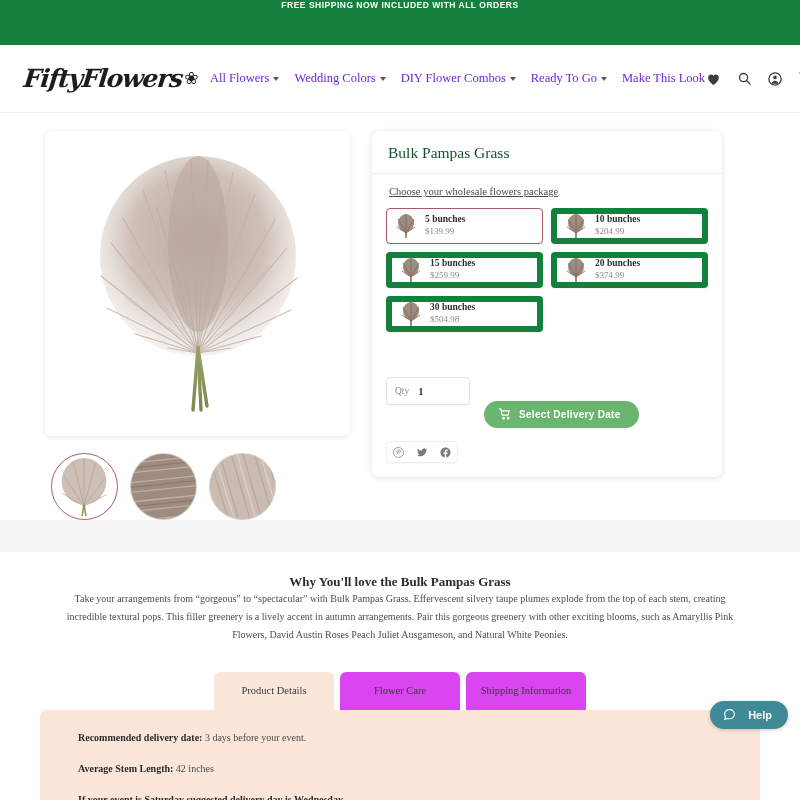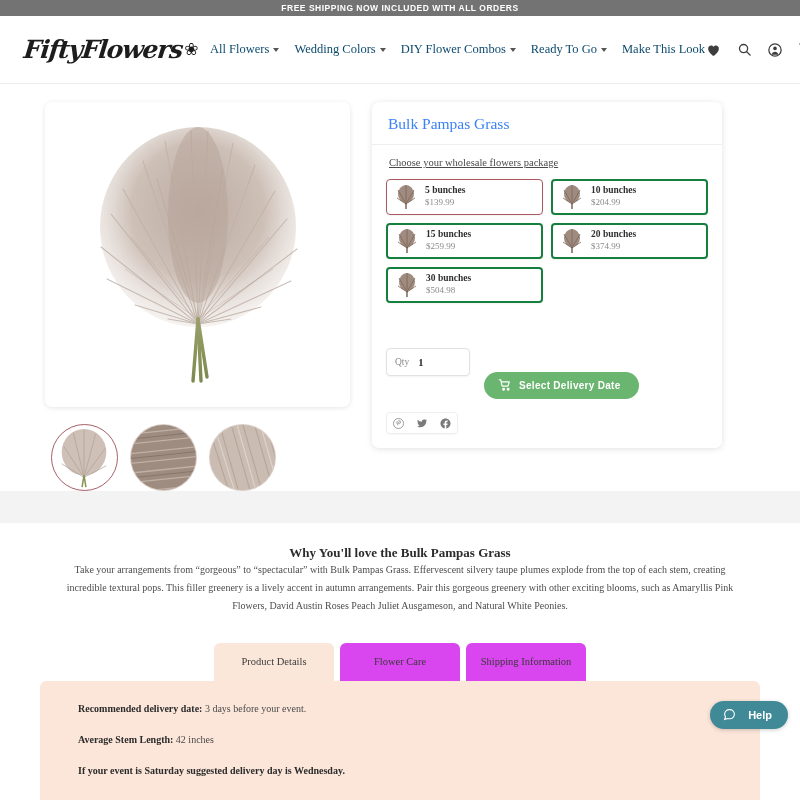--- a/index.html
+++ b/index.html
@@ -7,25 +7,25 @@
   html, body { width: 800px; height: 800px; overflow: hidden; }
   body {
     font-family: "Liberation Serif", serif;
     background: #ffffff;
     color: #333333;
     position: relative;
   }
 
   
   .announce {
-    height: 16px;
-    background: #737373;
+    height: 45px;
+    background: #15803d;
     color: #ffffff;
     display: flex;
-    align-items: center;
+    align-items: flex-start;
     justify-content: center;
     font-family: "Liberation Sans", sans-serif;
     font-size: 8.5px;
     letter-spacing: 0.5px;
     font-weight: 600;
   }
 
   
   .header {
     height: 68px;
@@ -51,21 +51,21 @@
   .nav {
     display: flex;
     align-items: center;
     gap: 15px;
     margin-left: 26px;
     flex: 1 1 auto;
   }
   .nav-item {
     font-family: "Liberation Serif", serif;
     font-size: 12.5px;
-    color: #0c4a6e;
+    color: #6d28d9;
     white-space: nowrap;
     display: flex;
     align-items: center;
     gap: 4px;
     cursor: pointer;
   }
   .caret {
     width: 0; height: 0;
     border-left: 3px solid transparent;
     border-right: 3px solid transparent;
@@ -113,39 +113,39 @@
     width: 350px;
     flex: 0 0 auto;
     background: #ffffff;
     border-radius: 7px;
     box-shadow: 0 1px 6px rgba(0,0,0,0.12);
     align-self: flex-start;
   }
   .panel-title {
     font-family: "Liberation Serif", serif;
     font-size: 15.5px;
-    color: #3b82f6;
+    color: #14532d;
     padding: 13px 16px 11px 16px;
     border-bottom: 1px solid #eeeeee;
   }
   .panel-body { padding: 12px 14px 14px 14px; }
   .choose-label {
     font-size: 10.5px;
     color: #4a4a4a;
     margin-bottom: 11px;
     padding-left: 3px;
     text-decoration: underline;
   }
   .opt-grid {
     display: grid;
     grid-template-columns: 1fr 1fr;
     gap: 8px;
   }
   .opt-card {
-    border: 2px solid #15803d;
+    border: 6px solid #15803d;
     border-radius: 4px;
     background: #ffffff;
     display: flex;
     align-items: center;
     gap: 8px;
     padding: 6px 8px;
     height: 36px;
     cursor: pointer;
     box-shadow: 0 1px 2px rgba(0,0,0,0.05);
   }

